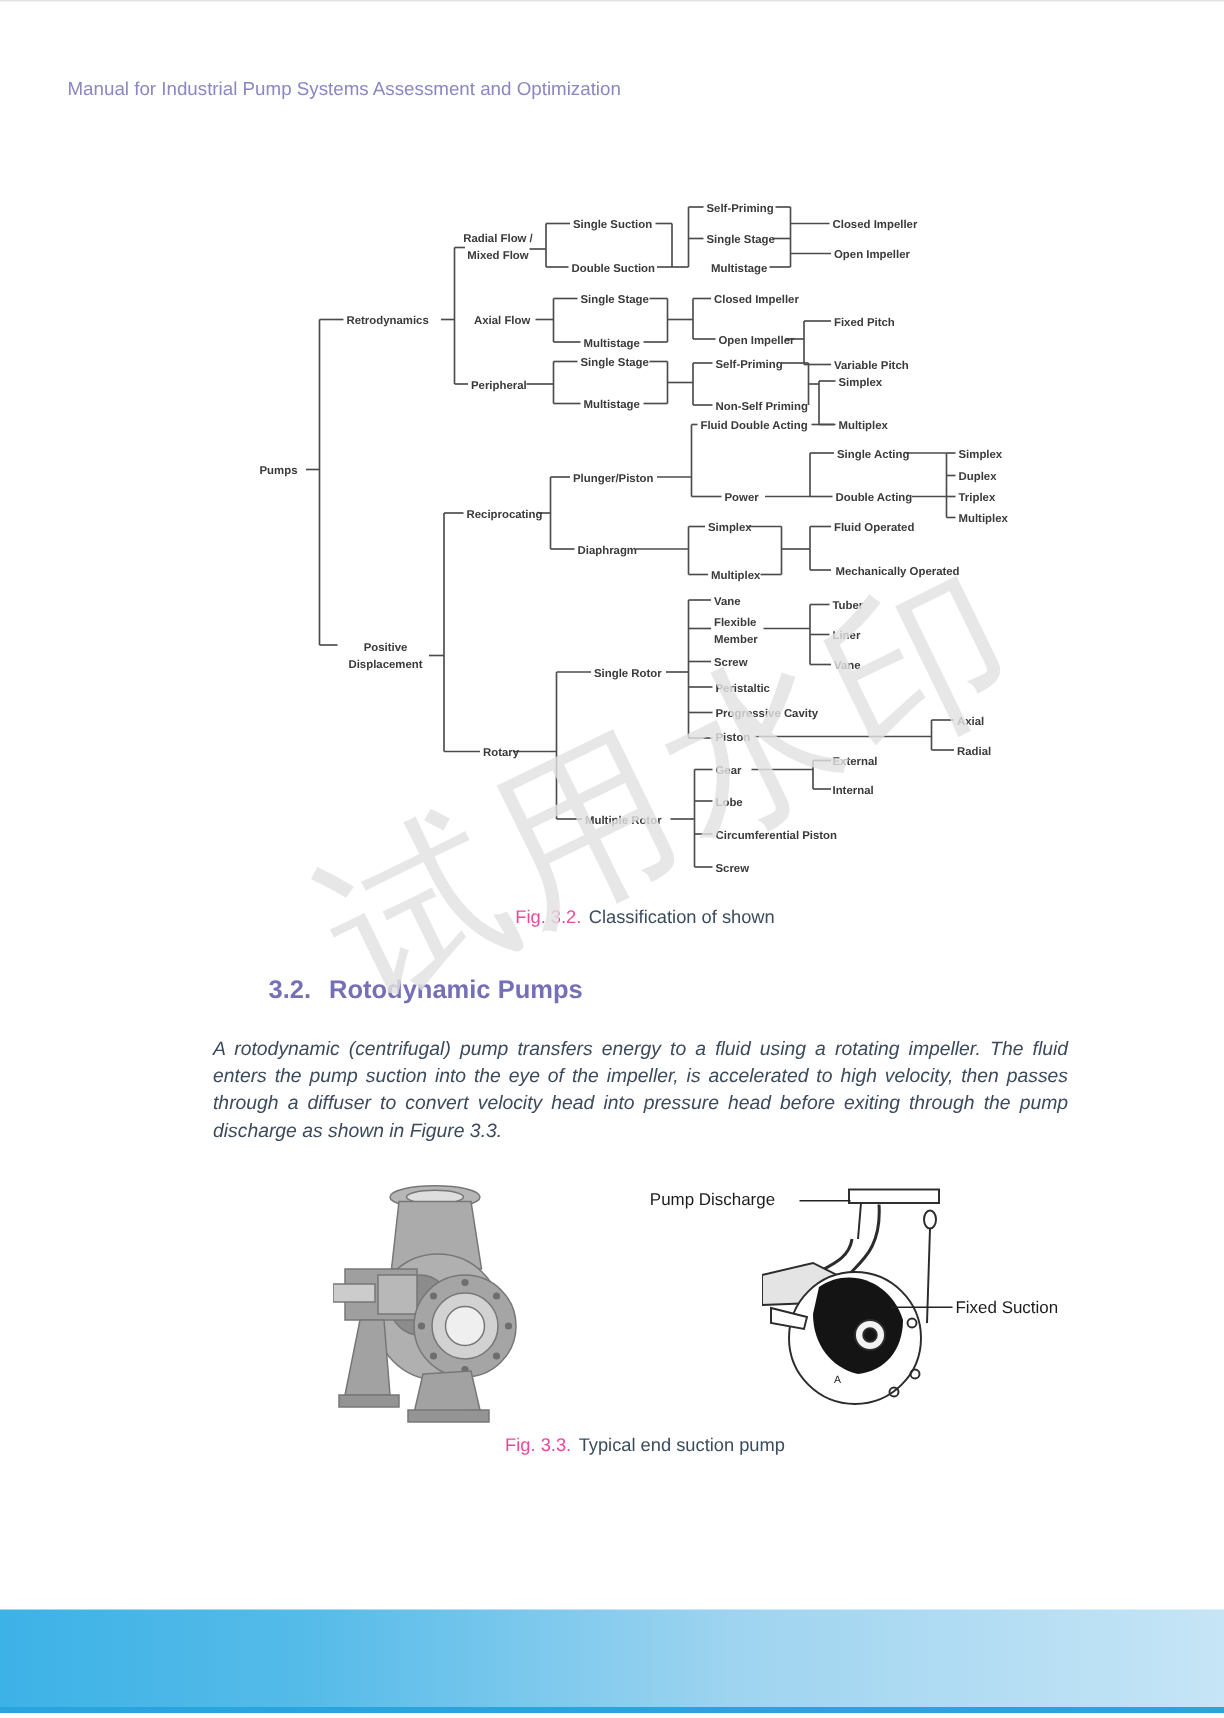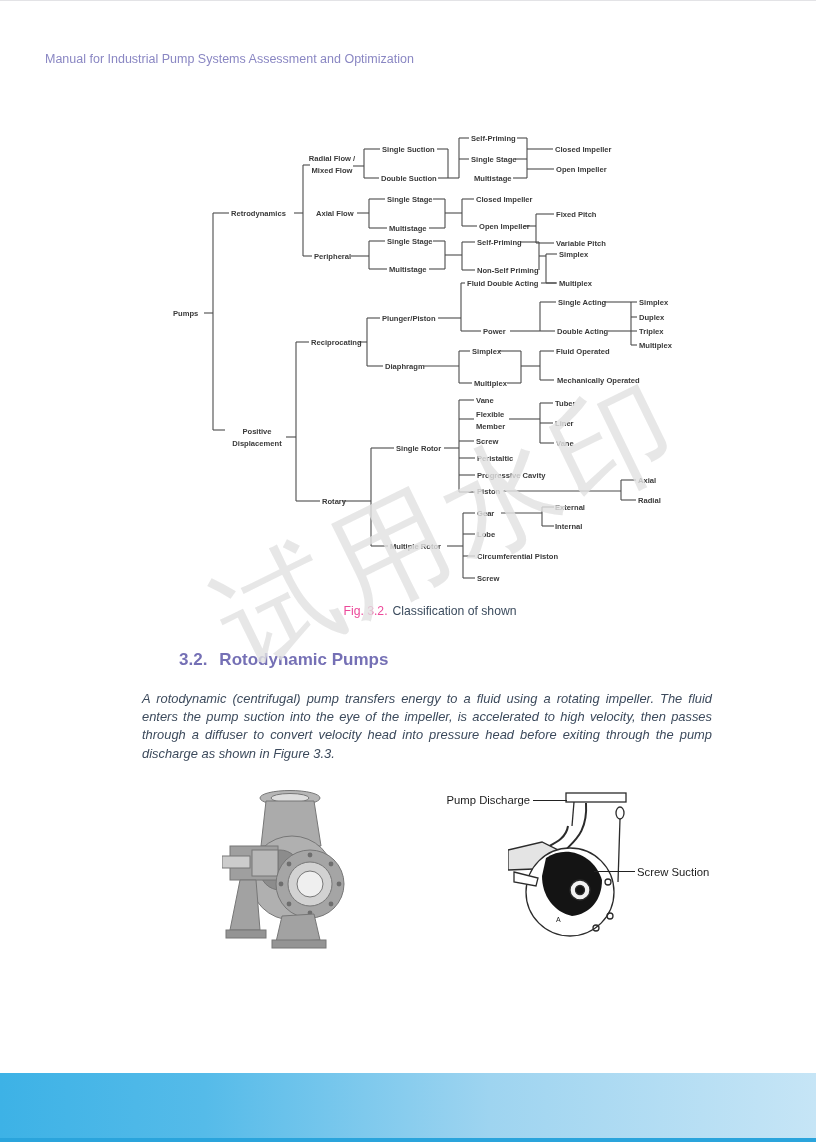--- a/index.html
+++ b/index.html
@@ -15,21 +15,21 @@
   .caption b{font-weight:normal;color:#ec4899;margin-right:5px;}
   .caption-32{top:604px;}
   .caption-33{top:956px;}
   .section-heading{position:absolute;left:142px;top:650px;font-size:17px;font-weight:bold;color:#7570b5;margin-left:37px;}
   .section-heading .num{margin-right:12px;}
   .body-paragraph{position:absolute;left:142px;top:690px;width:570px;margin:0;
                   font-size:12.9px;line-height:18.2px;color:#3c4a5c;text-align:justify;font-style:italic;}
   .fig-left{position:absolute;left:222px;top:784px;width:132px;height:168px;}
   .fig-right{position:absolute;left:508px;top:786px;width:126px;height:166px;}
   .fig-label{position:absolute;font-size:11.3px;color:#1c1c1c;white-space:nowrap;}
-  .label-discharge{left:420px;top:794px;width:110px;text-align:right;}
+  .label-discharge{left:420px;top:794px;width:110px;text-align:center;}
   .label-suction{left:637px;top:866px;}
   .leader{position:absolute;height:1.3px;background:#222;}
   .leader-discharge{left:533px;top:800px;width:34px;}
   .leader-suction{left:594px;top:871px;width:41px;}
   .watermark{position:absolute;left:233px;top:552px;z-index:5;white-space:nowrap;
              font-size:118px;letter-spacing:6px;color:#e2e2e2;opacity:.82;
              transform:rotate(-26deg);transform-origin:0 60%;pointer-events:none;}
   .footer-band{position:absolute;left:0;top:1073px;width:816px;height:65px;
                background:linear-gradient(to right,#3db2e6 0%,#55bbe9 25%,#9ed4f0 60%,#c6e5f6 100%);}
   .footer-strip{position:absolute;left:0;top:1138px;width:816px;height:4px;background:#2aa4dc;}
@@ -283,23 +283,26 @@
       <circle cx="100" cy="96" r="3"></circle>
       <circle cx="102" cy="130" r="3"></circle>
       <circle cx="88" cy="142" r="3"></circle>
       <path d="M6,86 L30,92 L28,100 L6,96 Z" fill="#ffffff"></path>
     </g>
     <text x="48" y="136" font-size="7" fill="#222" font-family="Liberation Sans, sans-serif">A</text>
   </svg>
 
   <div class="fig-label label-discharge">Pump Discharge</div>
   <div class="leader leader-discharge"></div>
-  <div class="fig-label label-suction">Screw Suction</div>
+  <div class="fig-label label-suction">Fixed Suction</div>
   <div class="leader leader-suction"></div>
 
+  <div class="caption caption-33">
+    <b>Fig. 3.3.</b><span>Typical end suction pump</span>
+  </div>
 
   <div class="watermark">试用水印</div>
 
   <div class="footer-band">
     
     
   </div>
   <div class="footer-strip"></div>
 </div>
 

